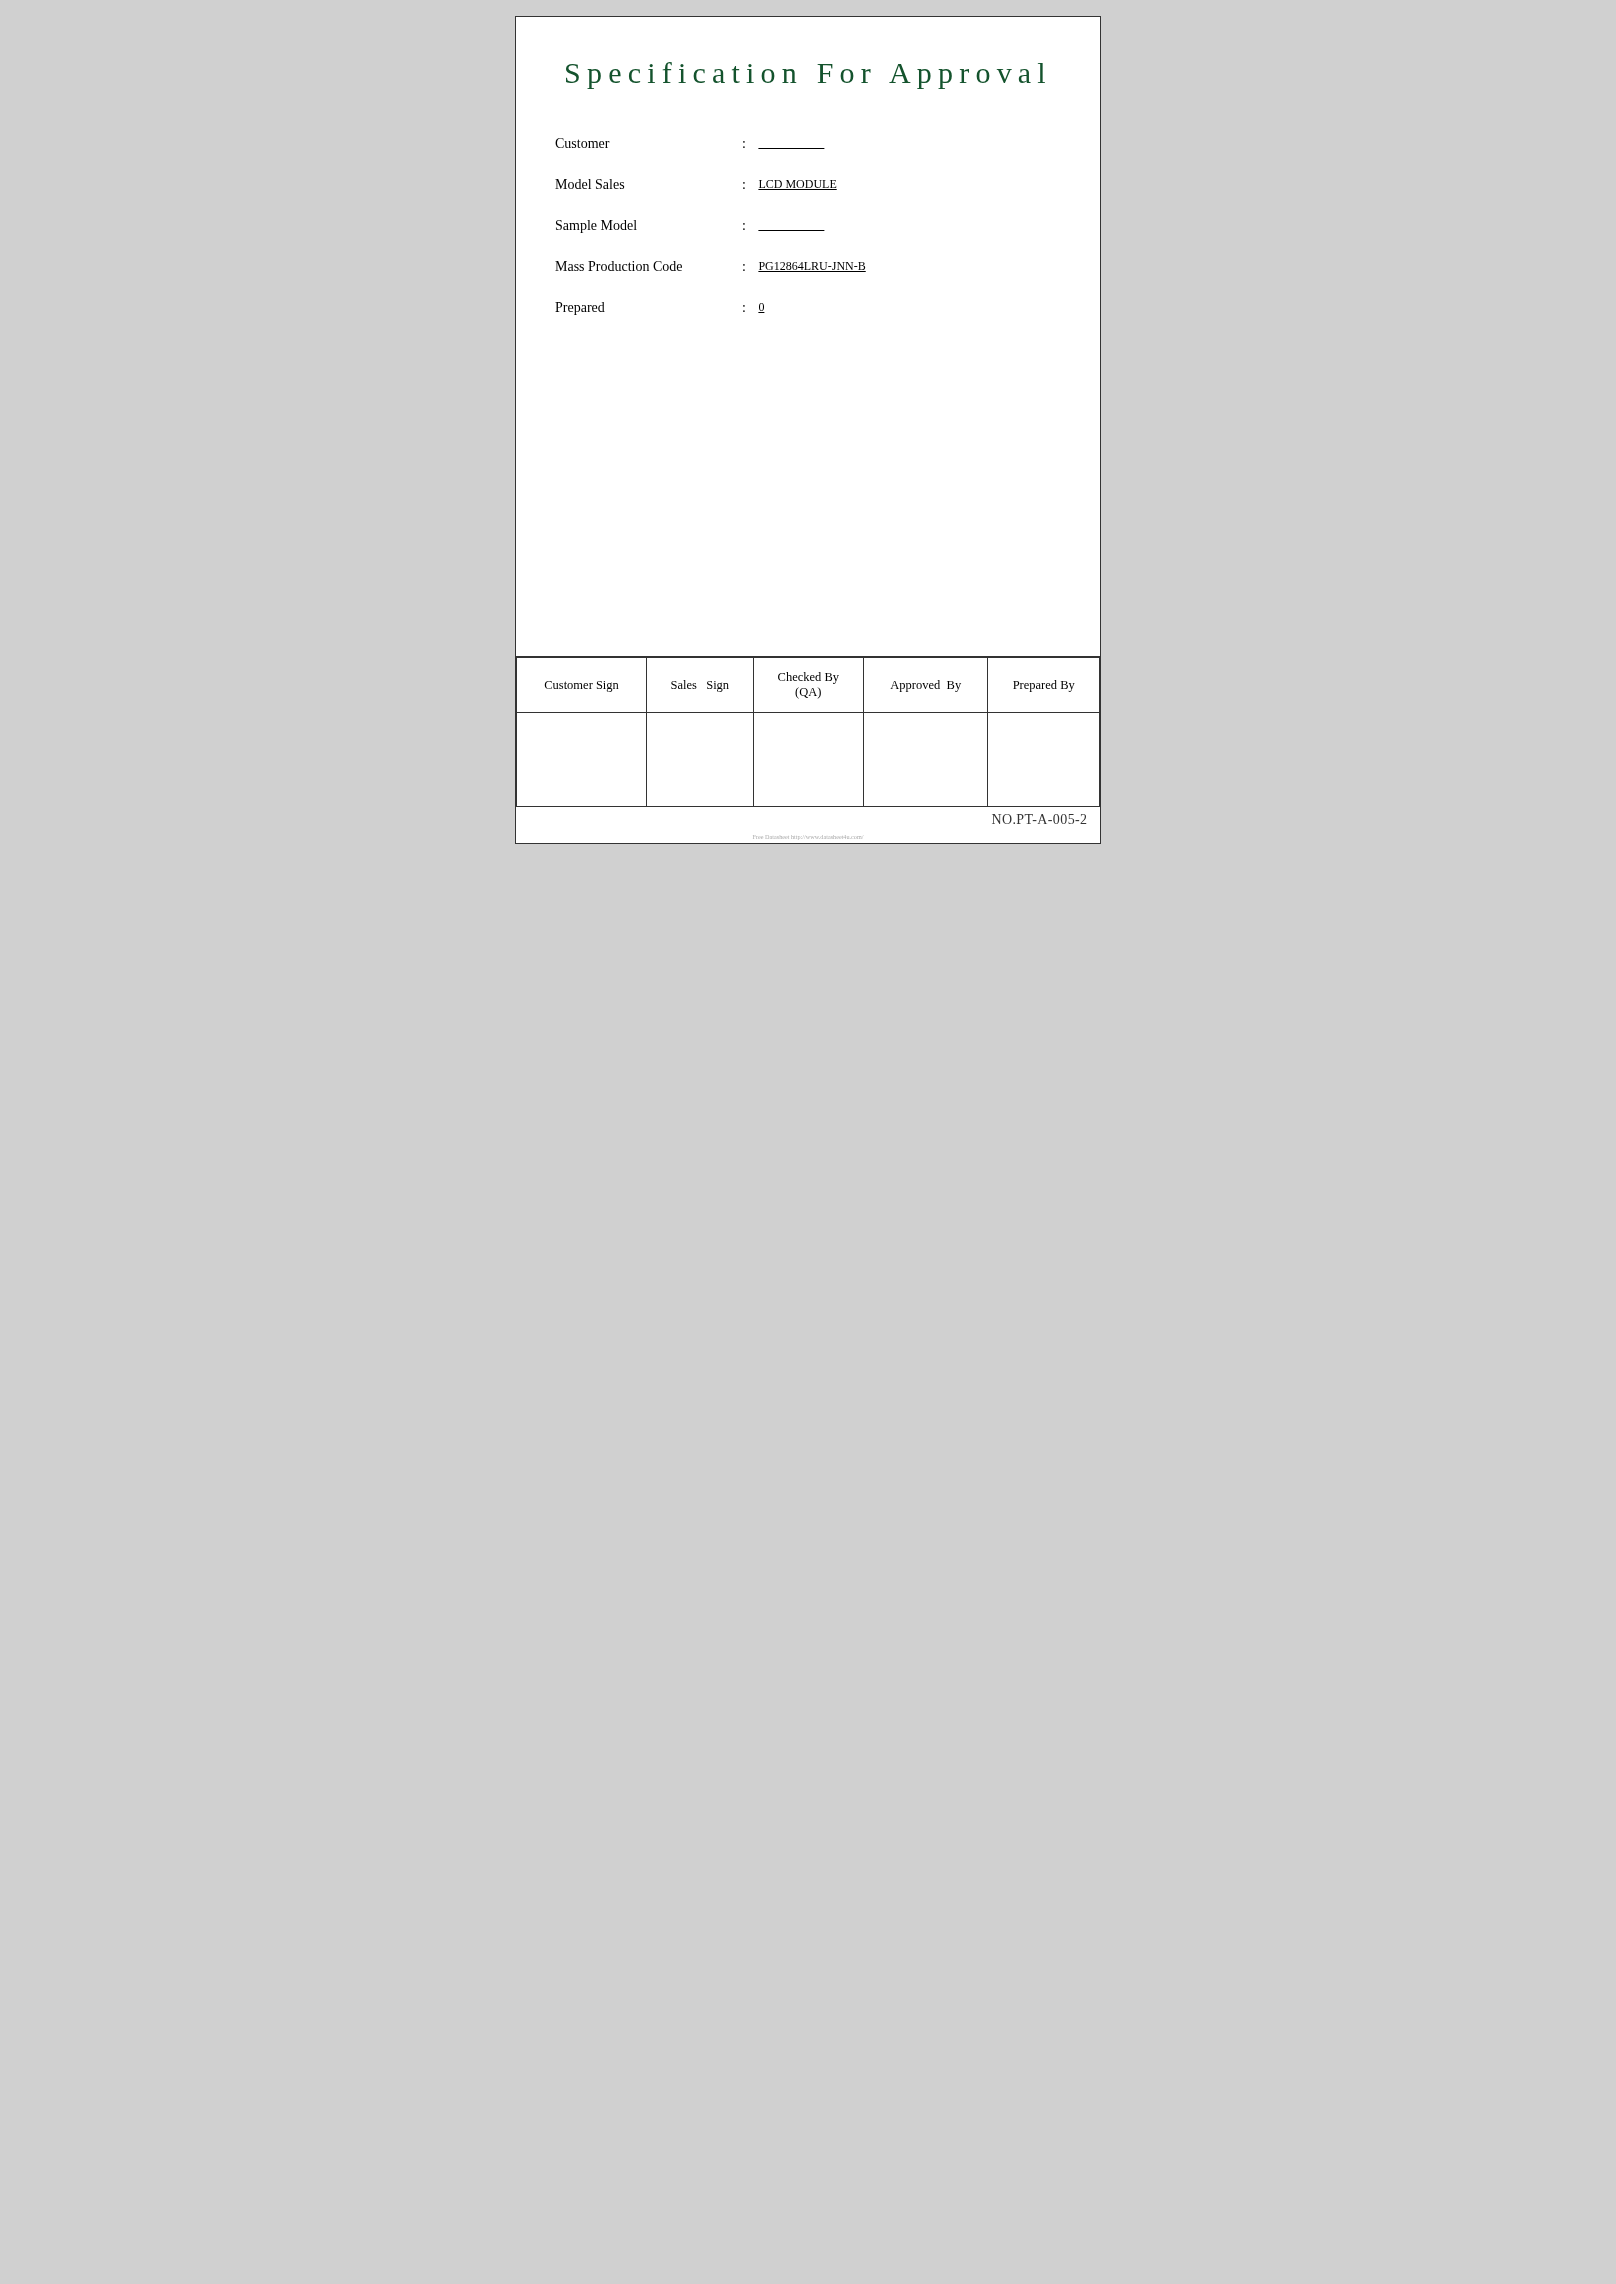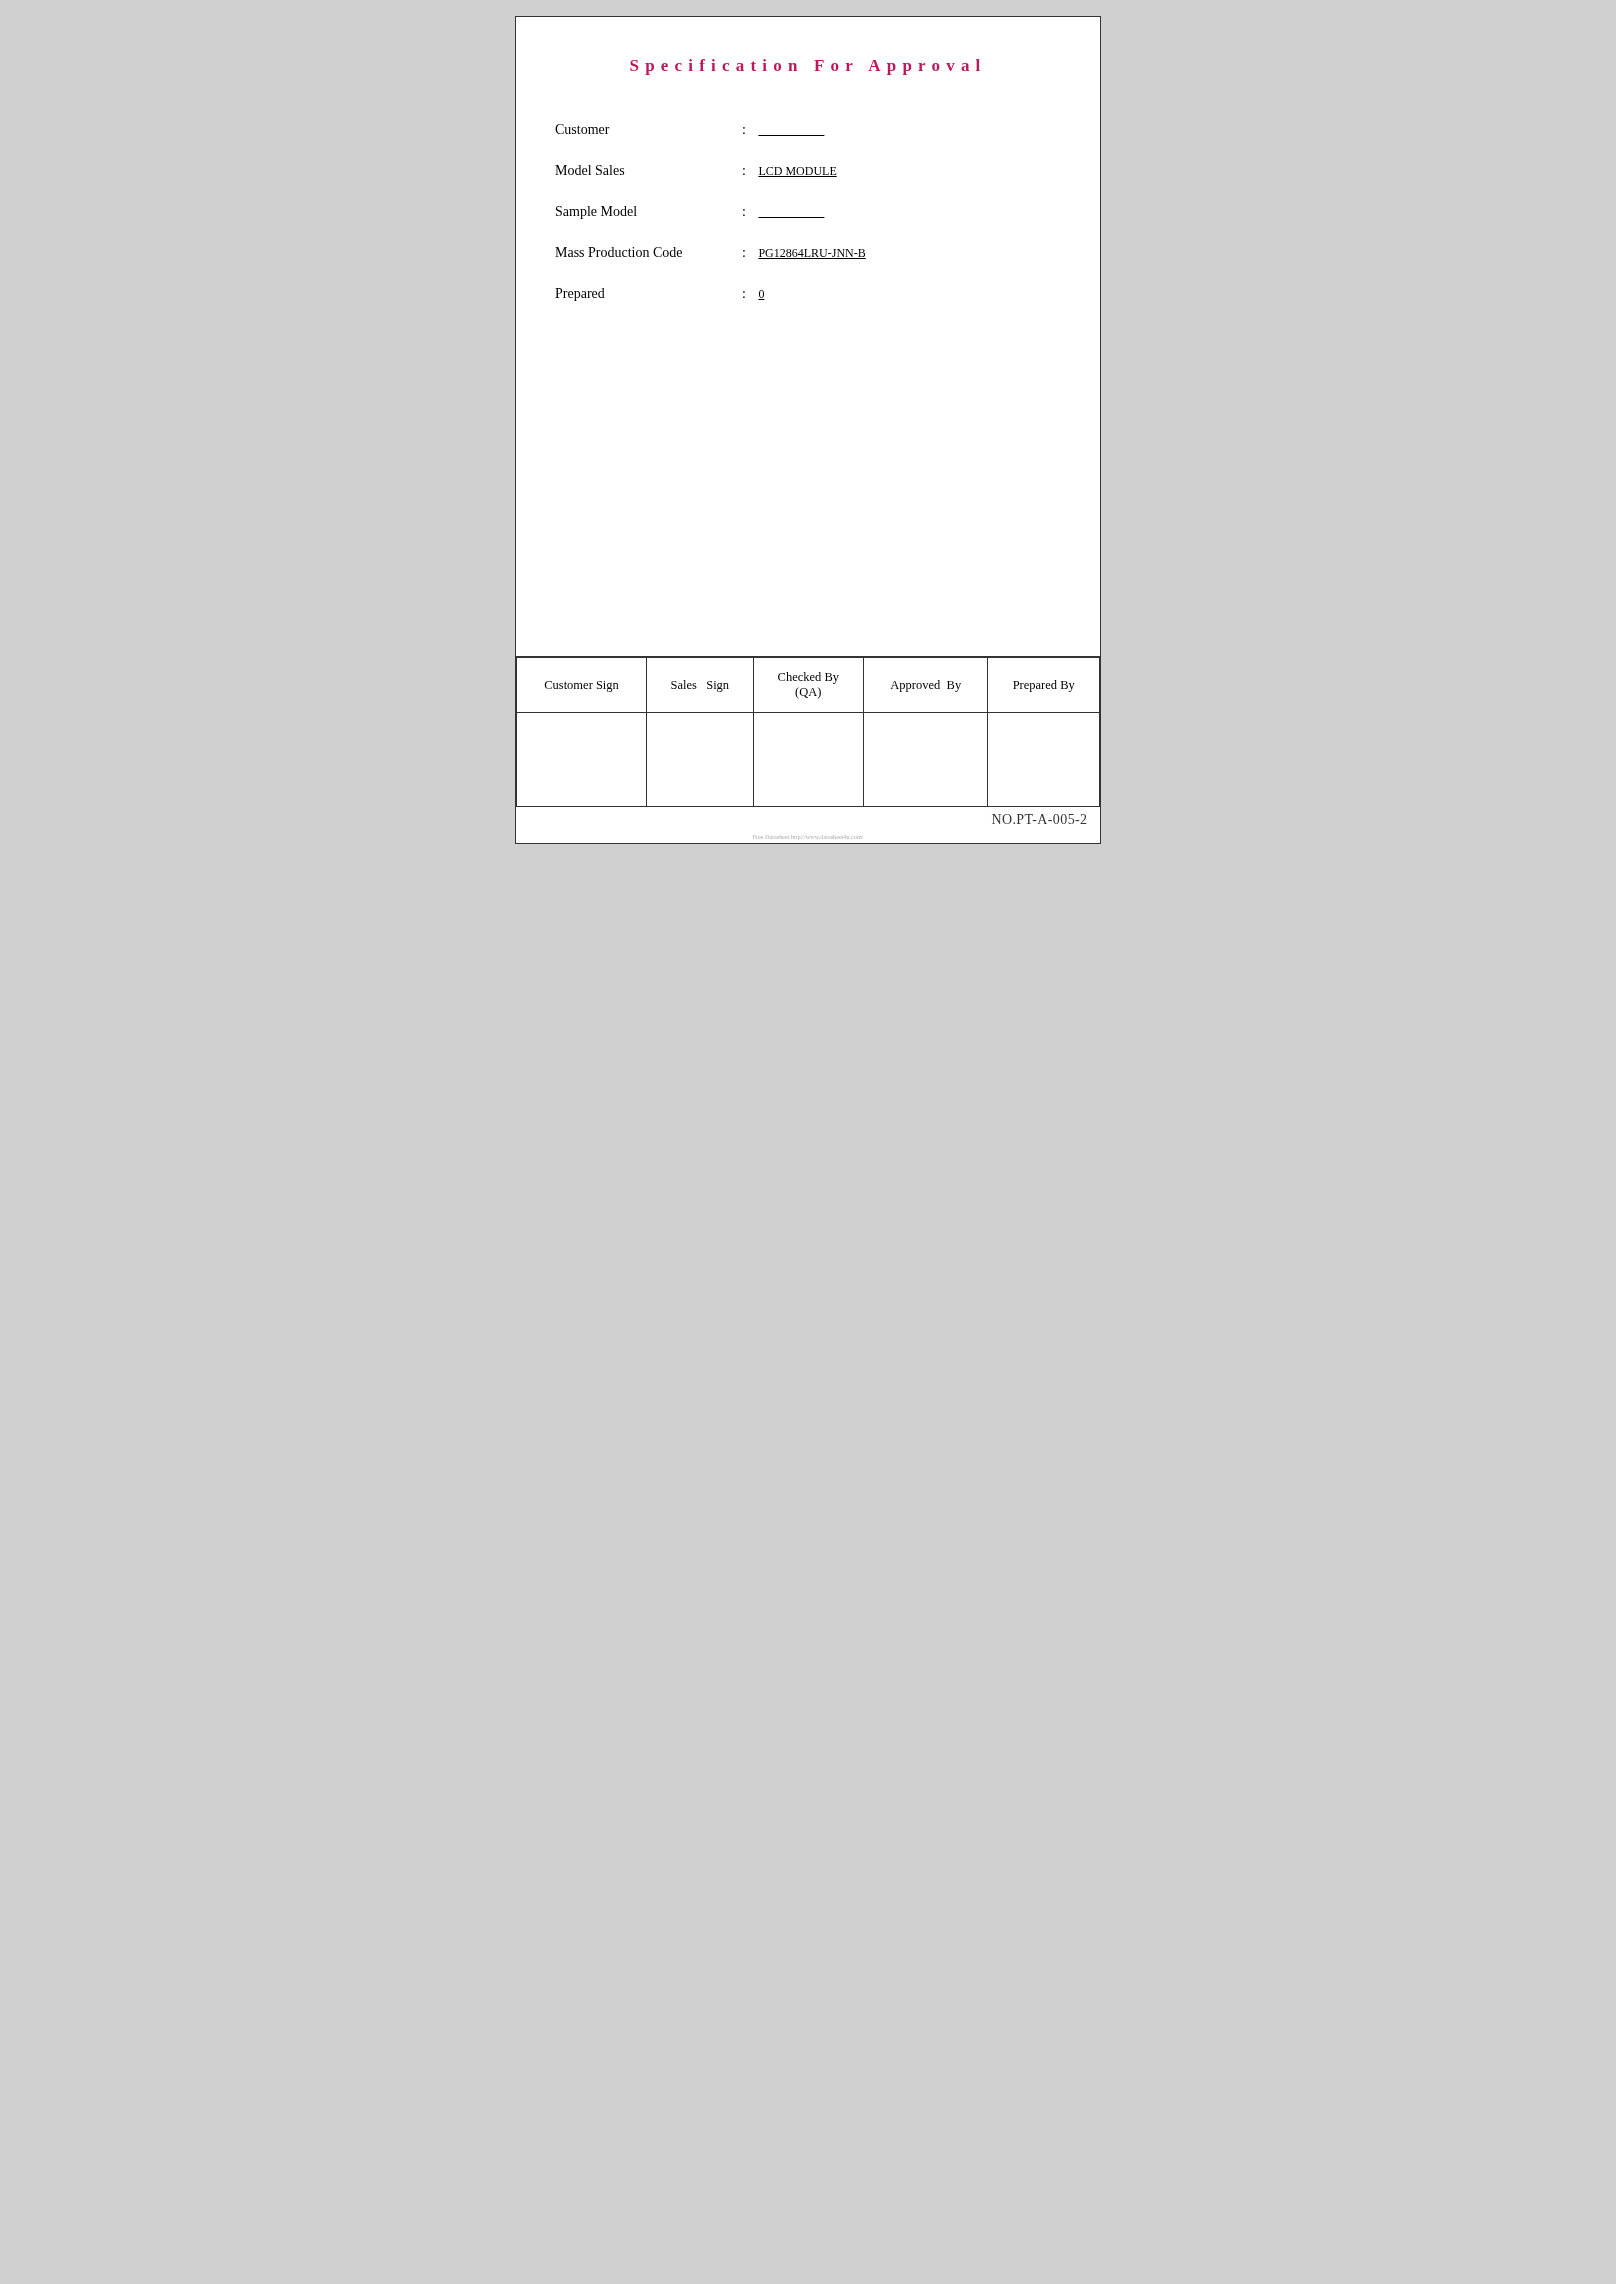--- a/index.html
+++ b/index.html
@@ -79,35 +79,35 @@
     }
 
     
     .title-section {
       text-align: center;
       padding: 39px 31px 31px 31px;
       border-bottom: none;
     }
 
     .title {
-      font-size: 17px;
-      font-weight: bold;
+      font-size: 30px;
+      font-weight: normal;
       letter-spacing: 6.2px;
-      color: #be185d;
+      color: #14532d;
     }
 
     
     .info-section {
       padding: 15.6px 39px 23.4px 39px;
       flex: 1;
     }
 
     .info-row {
       display: flex;
-      align-items: flex-end;
+      align-items: flex-start;
       margin-bottom: 25px;
     }
 
     .info-label {
       font-size: 14px;
       color: #000;
       width: 187px;
       flex-shrink: 0;
     }
 

